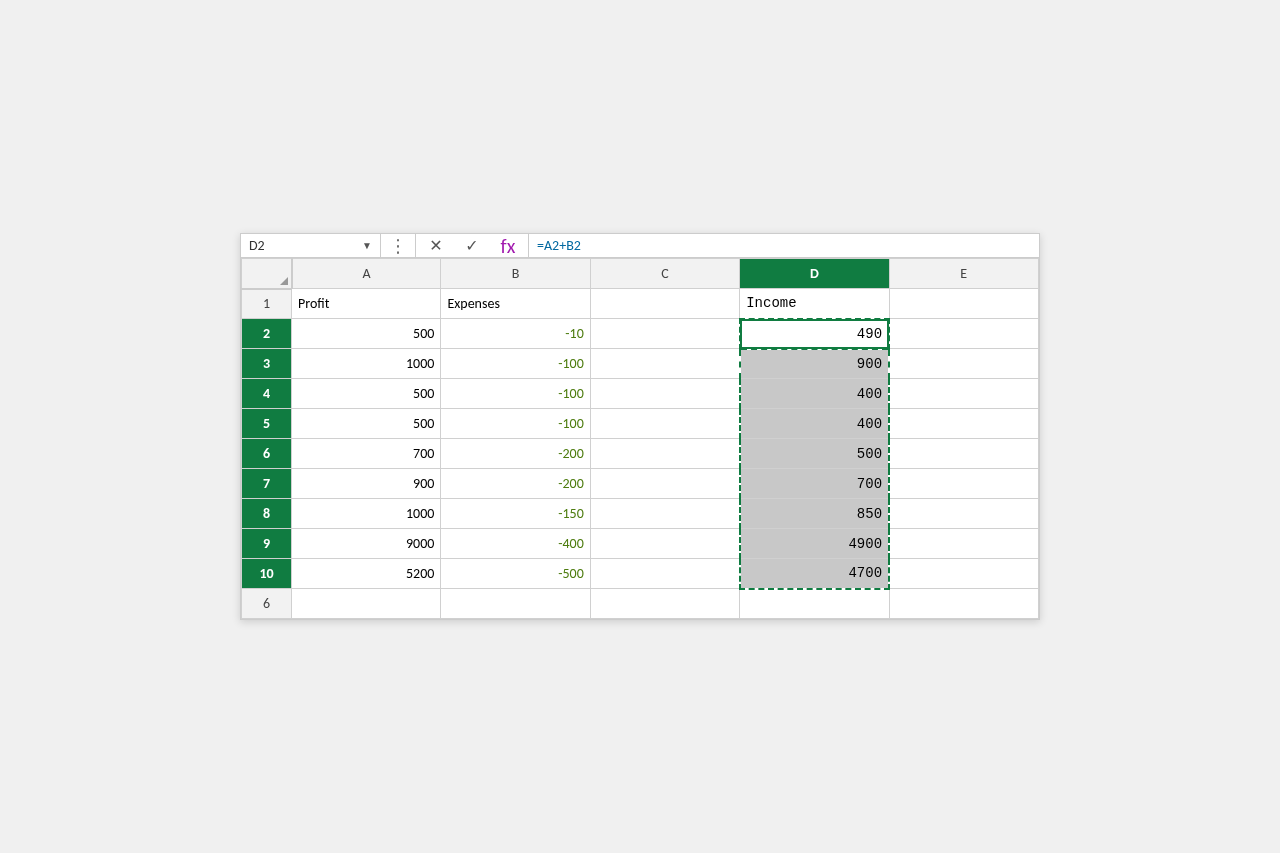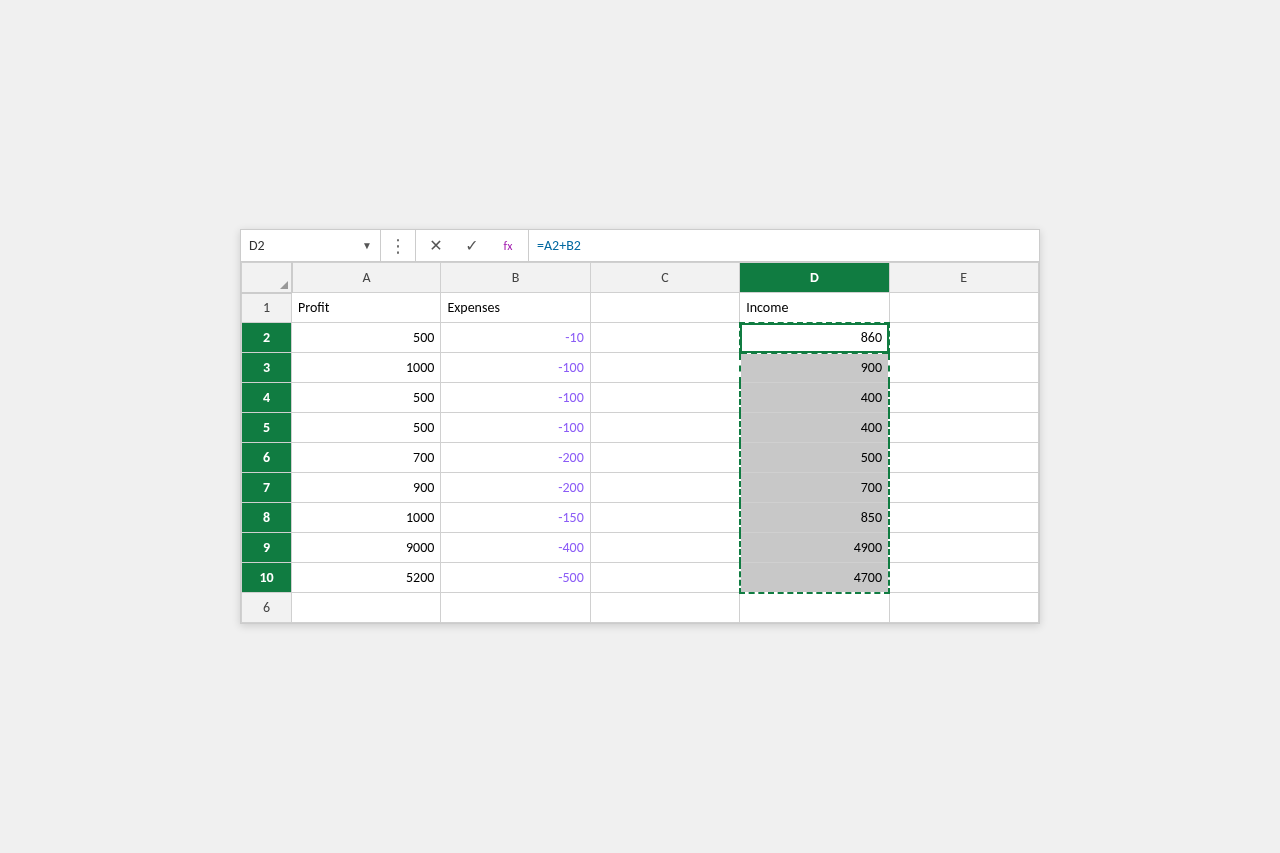--- a/index.html
+++ b/index.html
@@ -16,21 +16,21 @@
       background: white;
       box-shadow: 0 2px 8px rgba(0,0,0,0.15);
       border: 1px solid #ccc;
       min-width: 800px;
     }
     .formula-bar {
       display: flex;
       align-items: center;
       border-bottom: 1px solid #ccc;
       background: white;
-      height: 32px;
+      height: 24px;
     }
     .name-box {
       display: flex;
       align-items: center;
       border-right: 1px solid #ccc;
       padding: 0 8px;
       min-width: 140px;
       height: 100%;
       gap: 8px;
     }
@@ -66,21 +66,21 @@
       height: 32px;
       display: flex;
       align-items: center;
       justify-content: center;
       font-size: 16px;
       color: #555;
       cursor: pointer;
       border-radius: 2px;
     }
     .fx-label {
-      font-size: 12px;
+      font-size: 20px;
       color: #a21caf;
     }
     .formula-input {
       flex: 1;
       padding: 0 8px;
       font-size: 14px;
       color: #0369a1;
       height: 100%;
       display: flex;
       align-items: center;
@@ -135,24 +135,24 @@
     .cell {
       padding: 0 6px;
       text-align: right;
       background: white;
       position: relative;
       min-width: 120px;
     }
     .cell.col-a { min-width: 140px; }
     .cell.col-b { min-width: 140px; }
     .cell.col-c { min-width: 140px; }
-    .cell.col-d { min-width: 140px; }
+    .cell.col-d { min-width: 140px; font-family: Liberation Mono, monospace; }
     .cell.col-e { min-width: 140px; }
     .cell-text-left { text-align: left; }
-    .cell-red { color: #8b5cf6; }
+    .cell-red { color: #4d7c0f; }
     
     .cell-selected {
       background: white;
       outline: 2px solid #107c41;
       outline-offset: -2px;
       z-index: 2;
       position: relative;
     }
     
     .cell-range-selected {
@@ -233,21 +233,21 @@
             <td class="cell col-b cell-text-left">Expenses</td>
             <td class="cell col-c"></td>
             <td class="cell col-d cell-text-left">Income</td>
             <td class="cell col-e"></td>
           </tr>
           <tr>
             <th class="row-header active">2</th>
             <td class="cell col-a">500</td>
             <td class="cell col-b cell-red">-10</td>
             <td class="cell col-c"></td>
-            <td class="cell col-d cell-selected cell-range-border cell-range-top">860</td>
+            <td class="cell col-d cell-selected cell-range-border cell-range-top">490</td>
             <td class="cell col-e"></td>
           </tr>
           <tr>
             <th class="row-header active">3</th>
             <td class="cell col-a">1000</td>
             <td class="cell col-b cell-red">-100</td>
             <td class="cell col-c"></td>
             <td class="cell col-d cell-range-selected cell-range-border cell-range-top">900</td>
             <td class="cell col-e"></td>
           </tr>

